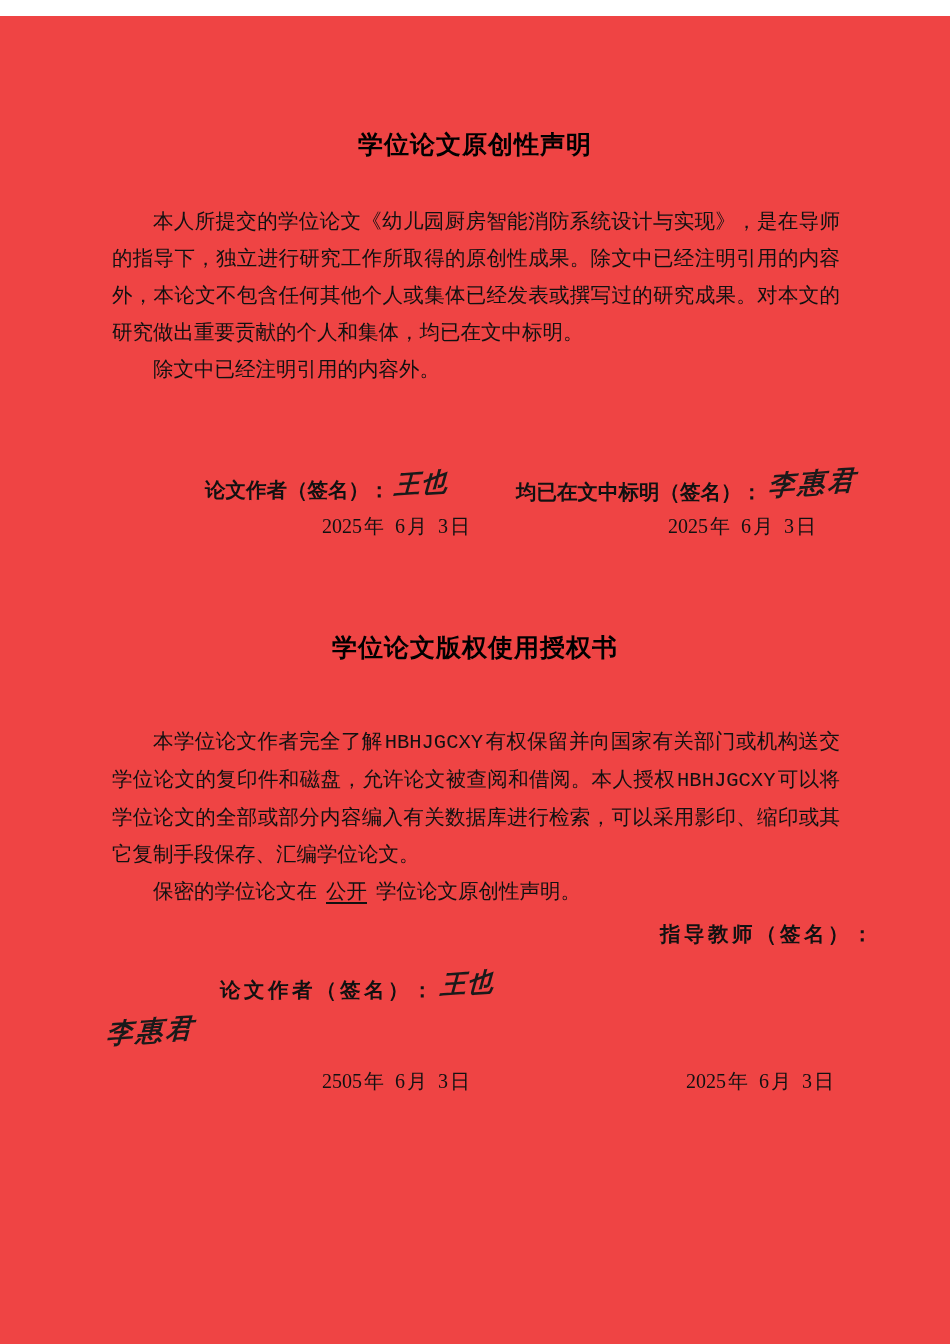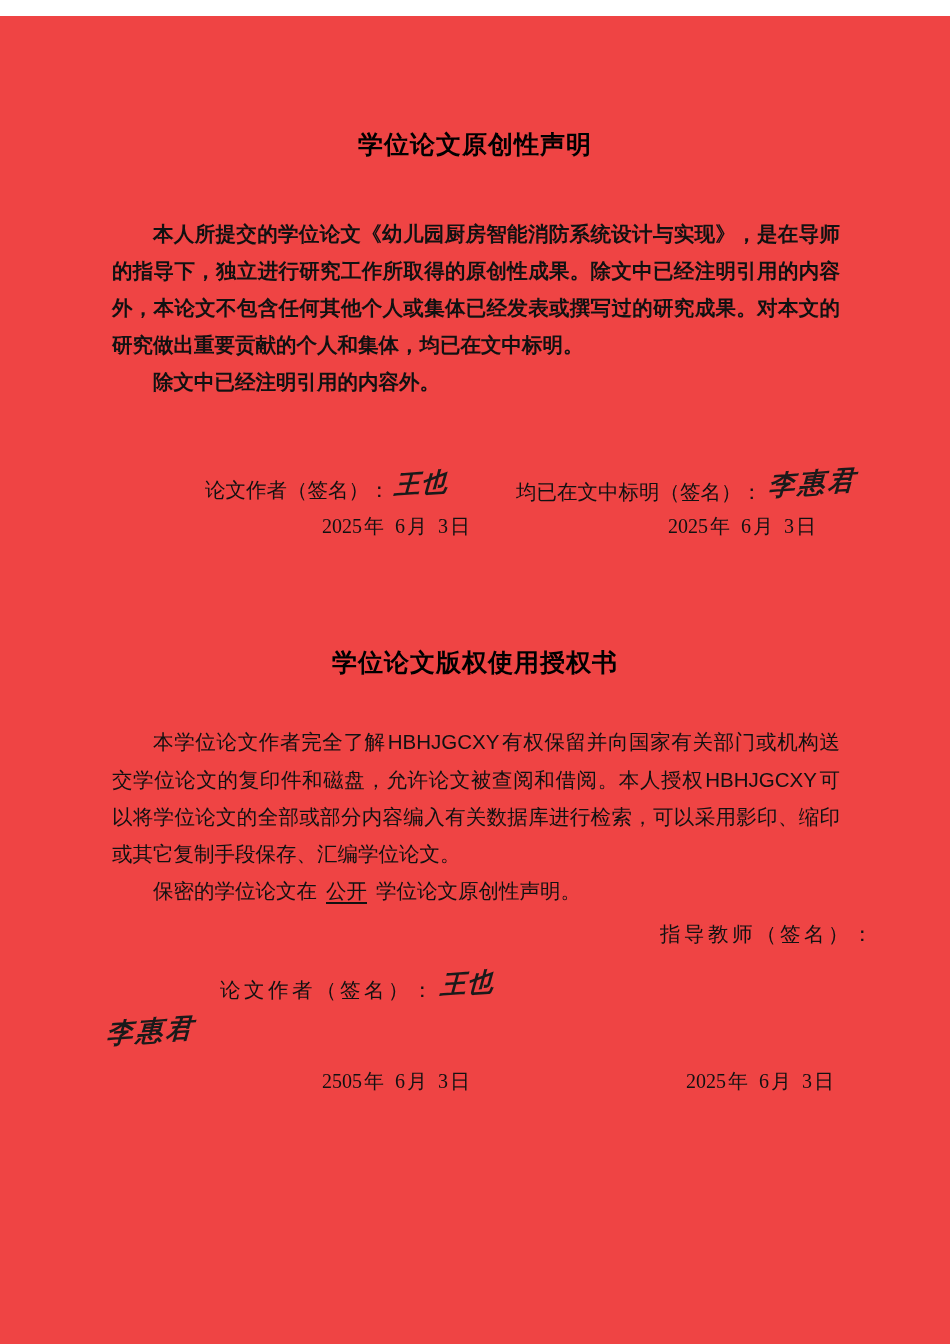--- a/index.html
+++ b/index.html
@@ -25,65 +25,66 @@
     left: 0;
     width: 950px;
     text-align: center;
     font-family: "Liberation Sans", "DejaVu Sans", sans-serif;
     font-weight: bold;
     font-size: 25px;
     letter-spacing: 1px;
     color: #000;
   }
   #title-1 { top: 112px; }
-  #title-2 { top: 630px; }
+  #title-2 { top: 615px; }
 
   
   .body-block {
     position: absolute;
     left: 112px;
     width: 728px;
     font-size: 20.5px;
     line-height: 37px;
     text-align: justify;
     text-justify: inter-ideograph;
     color: #111;
   }
-  #para-1 { top: 200px; font-weight: bold; }
+  #para-1 { top: 187px; }
   #para-2 { top: 707px; }
 
   .para {
     margin: 0;
     text-indent: 41px;
     text-align: justify;
     text-justify: inter-ideograph;
   }
 
   .latin {
-    font-family: Liberation Sans, sans-serif;
+    font-family: Liberation Mono, monospace;
     padding: 0 2px;
   }
 
   .blank-underline {
     text-decoration: underline;
     text-underline-offset: 4px;
     padding: 0 9px;
   }
 
   
   .sig-row {
     position: absolute;
     font-size: 20.5px;
     white-space: nowrap;
     color: #111;
   }
 
   .sig-label {
     display: inline-block;
     vertical-align: middle;
+    font-weight: bold;
   }
 
   .sig-label.spaced {
     letter-spacing: 3.5px;
   }
 
   
   .handwriting {
     display: inline-block;
     vertical-align: middle;

